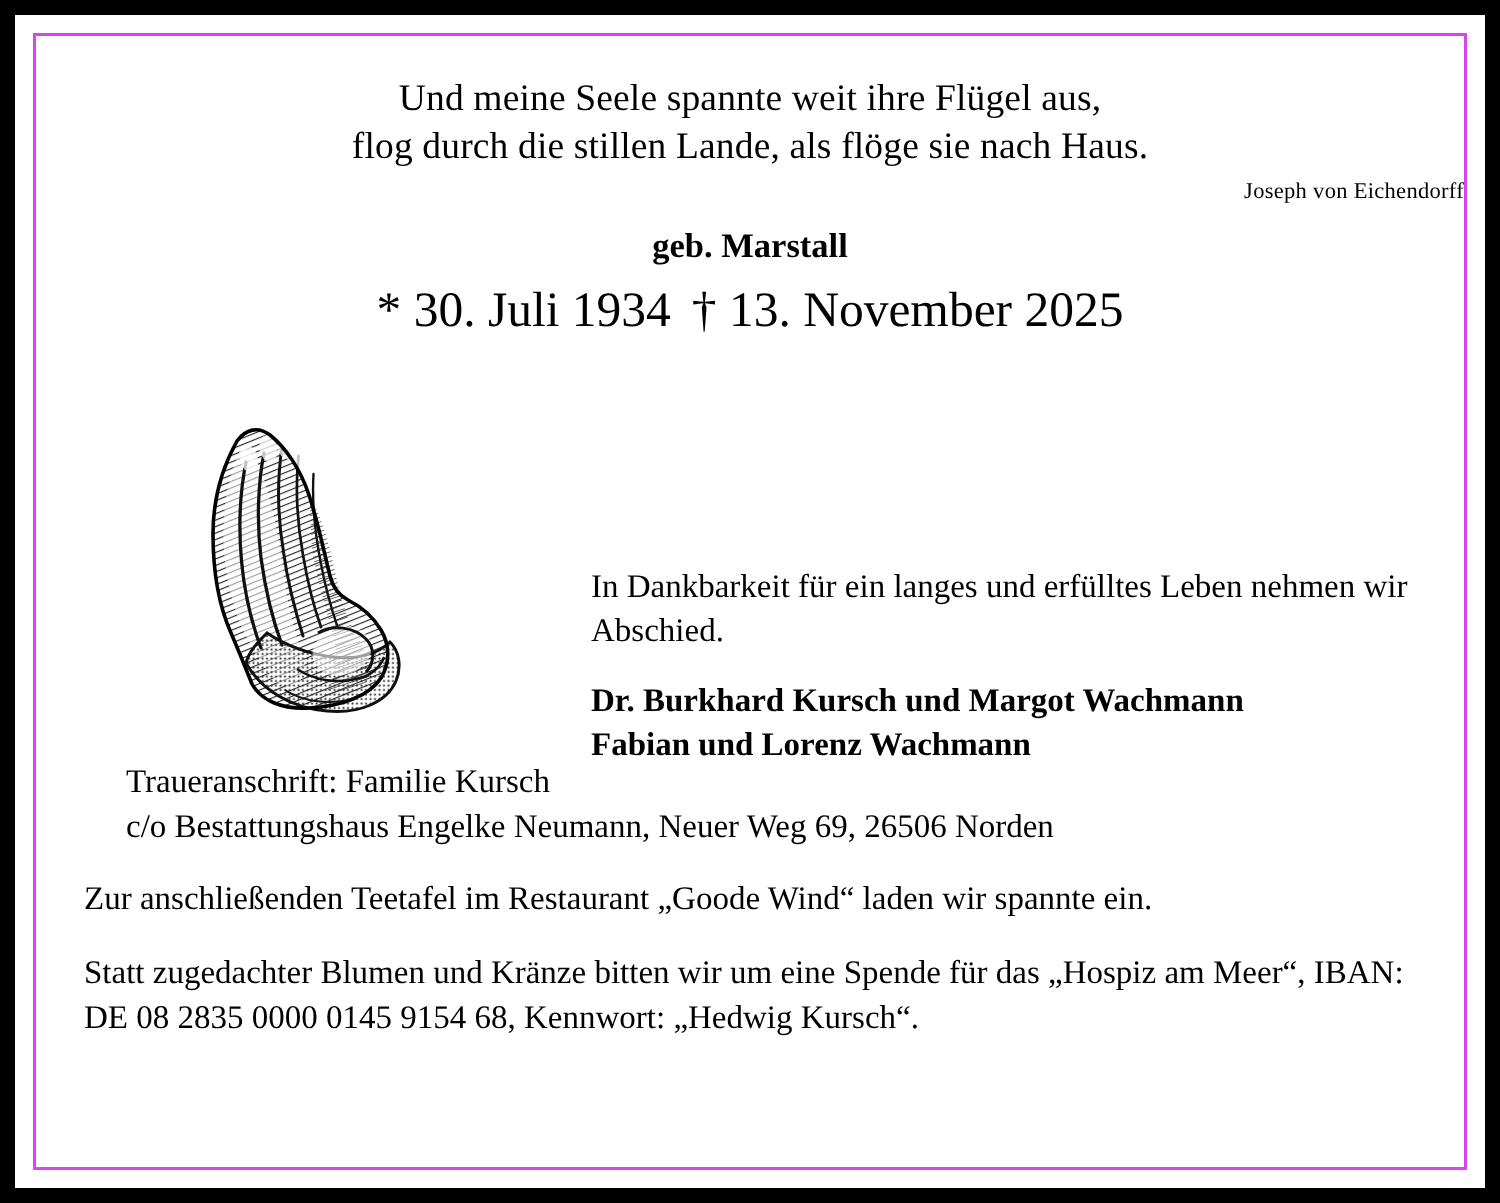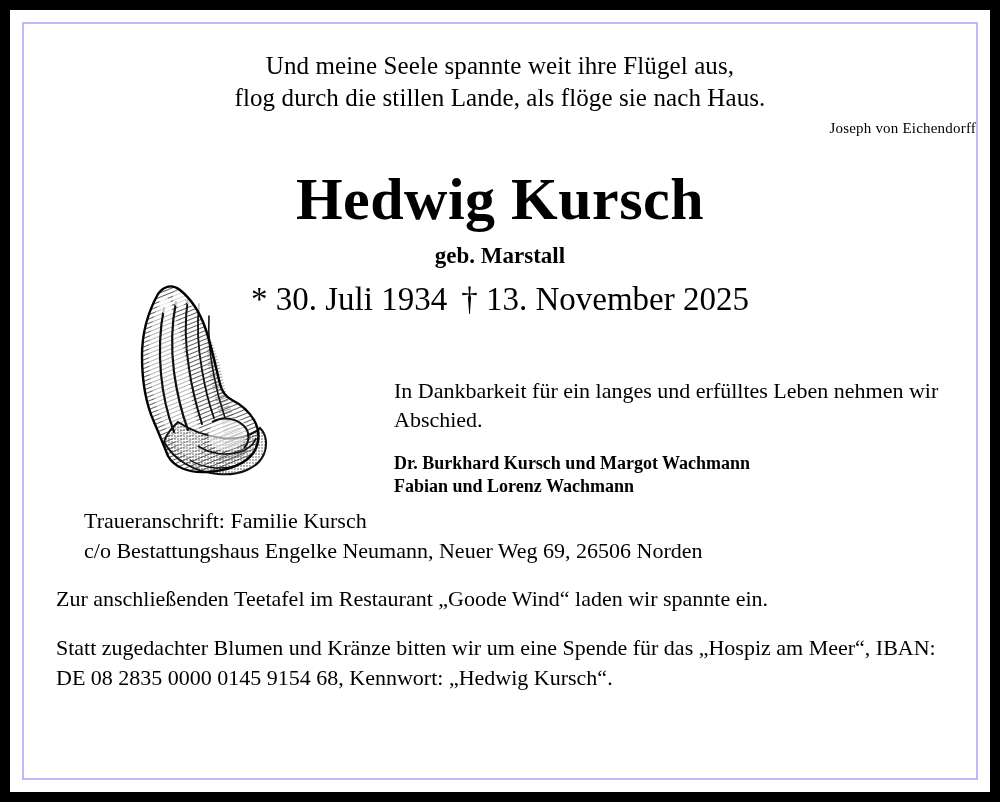--- a/index.html
+++ b/index.html
@@ -31,21 +31,21 @@
     background: #ffffff;
     box-sizing: border-box;
     padding: 12px;
   }
   .notice-inner {
     position: relative;
     width: 100%;
     height: 100%;
     background: #ffffff;
     box-sizing: border-box;
-    border: 2px solid #c4b5fd;
+    border: 2px solid #d946ef;
     overflow: hidden;
   }
 
   
   .verse {
     text-align: center;
     font-size: 25px;
     line-height: 1.28;
     margin-top: 26px;
     letter-spacing: 0.1px;
@@ -96,21 +96,21 @@
     left: 370px;
     top: 340px;
     width: 560px;
   }
   .thanks-text {
     font-size: 22px;
     line-height: 1.33;
     margin-top: 12px;
   }
   .family {
-    font-size: 18px;
+    font-size: 22px;
     font-weight: bold;
     line-height: 1.33;
     margin-top: 17px;
   }
   .family-line { display: block; white-space: nowrap; }
 
   
   .lower {
     position: absolute;
     left: 32px;
@@ -132,21 +132,20 @@
 <div class="notice-outer">
   <div class="notice-gap">
     <div class="notice-inner">
 
       <div class="verse">
         <span class="verse-line">Und meine Seele spannte weit ihre Flügel aus,</span>
         <span class="verse-line">flog durch die stillen Lande, als flöge sie nach Haus.</span>
       </div>
       <div class="verse-author">Joseph von Eichendorff</div>
 
-      <div class="name">Hedwig Kursch</div>
       <div class="maiden">geb. Marstall</div>
       <div class="dates">
         <span>*</span>
         <span>30. Juli 1934</span><span class="gapsep"></span><span>†</span>
         <span>13. November 2025</span>
       </div>
 
       <div class="hands">
         <svg viewBox="0 0 180 225" xmlns="http://www.w3.org/2000/svg" aria-hidden="true">
           <defs>

